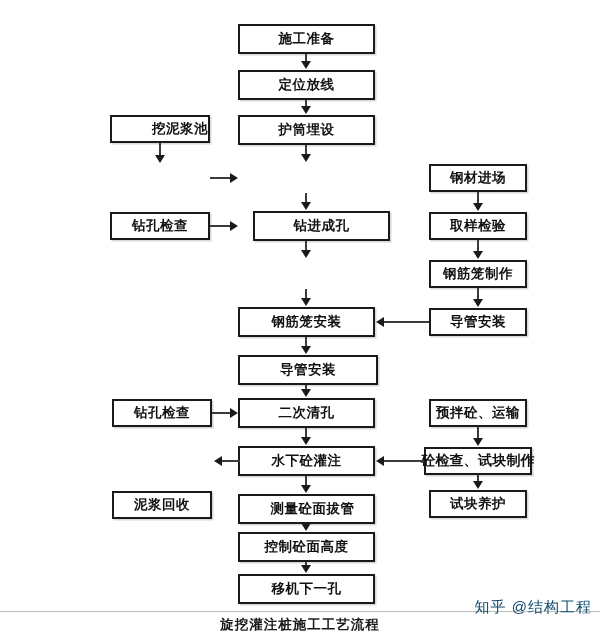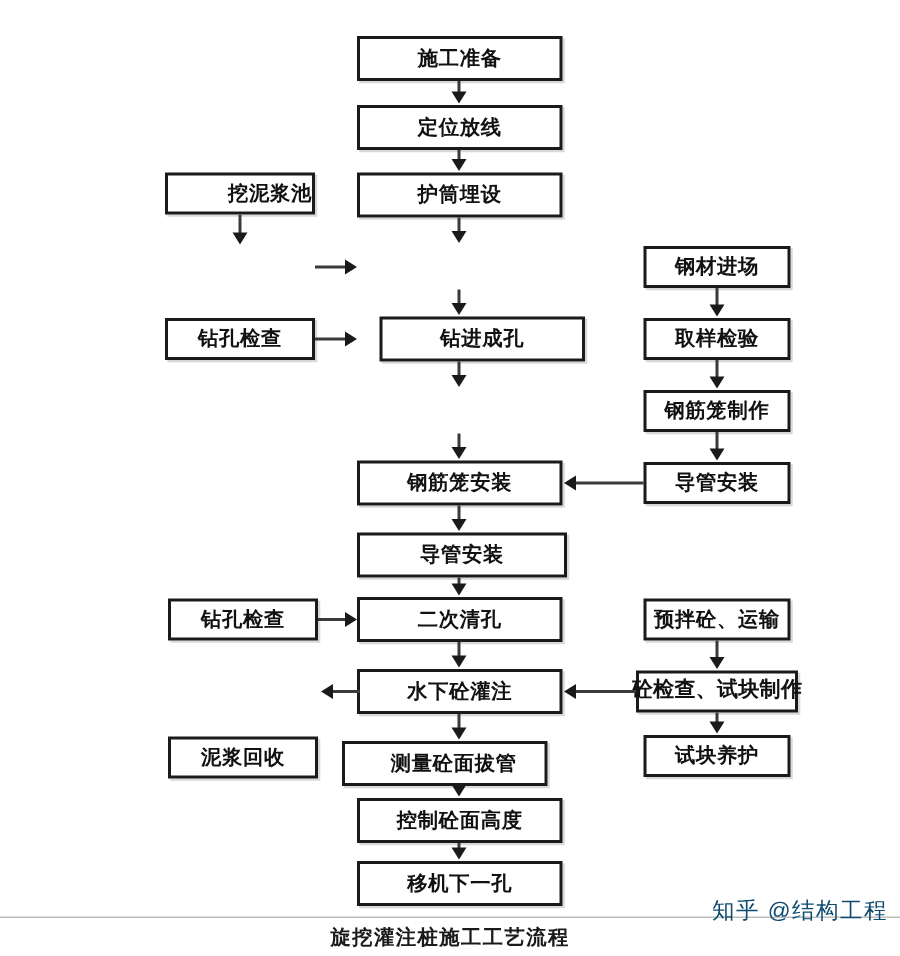--- a/index.html
+++ b/index.html
@@ -81,21 +81,21 @@
 <div id="chart">
 
   <div class="box" style="left:238px;top:24px;width:137px;height:30px;">施工准备</div>
   <div class="box" style="left:238px;top:70px;width:137px;height:30px;">定位放线</div>
   <div class="box" style="left:238px;top:115px;width:137px;height:30px;">护筒埋设</div>
   <div class="box" style="left:238px;top:211px;width:137px;height:30px;margin-left:15px;">钻进成孔</div>
   <div class="box" style="left:238px;top:307px;width:137px;height:30px;">钢筋笼安装</div>
   <div class="box" style="left:238px;top:355px;width:140px;height:30px;">导管安装</div>
   <div class="box" style="left:238px;top:398px;width:137px;height:30px;">二次清孔</div>
   <div class="box" style="left:238px;top:446px;width:137px;height:30px;">水下砼灌注</div>
-  <div class="box" style="left:228px;top:494px;width:137px;height:30px;padding-left:12px;">测量砼面拔管</div>
+  <div class="box" style="left:238px;top:494px;width:137px;height:30px;padding-left:12px;">测量砼面拔管</div>
   <div class="box" style="left:238px;top:532px;width:137px;height:30px;">控制砼面高度</div>
   <div class="box" style="left:238px;top:574px;width:137px;height:30px;">移机下一孔</div>
 
   <div class="box" style="left:110px;top:115px;width:100px;height:28px;padding-left:40px;">挖泥浆池</div>
   <div class="box" style="left:110px;top:212px;width:100px;height:28px;">钻孔检查</div>
   <div class="box" style="left:112px;top:399px;width:100px;height:28px;">钻孔检查</div>
   <div class="box" style="left:112px;top:447px;width:100px;height:28px;margin-top:44px;">泥浆回收</div>
 
   <div class="box" style="left:429px;top:164px;width:98px;height:28px;">钢材进场</div>
   <div class="box" style="left:429px;top:212px;width:98px;height:28px;">取样检验</div>

